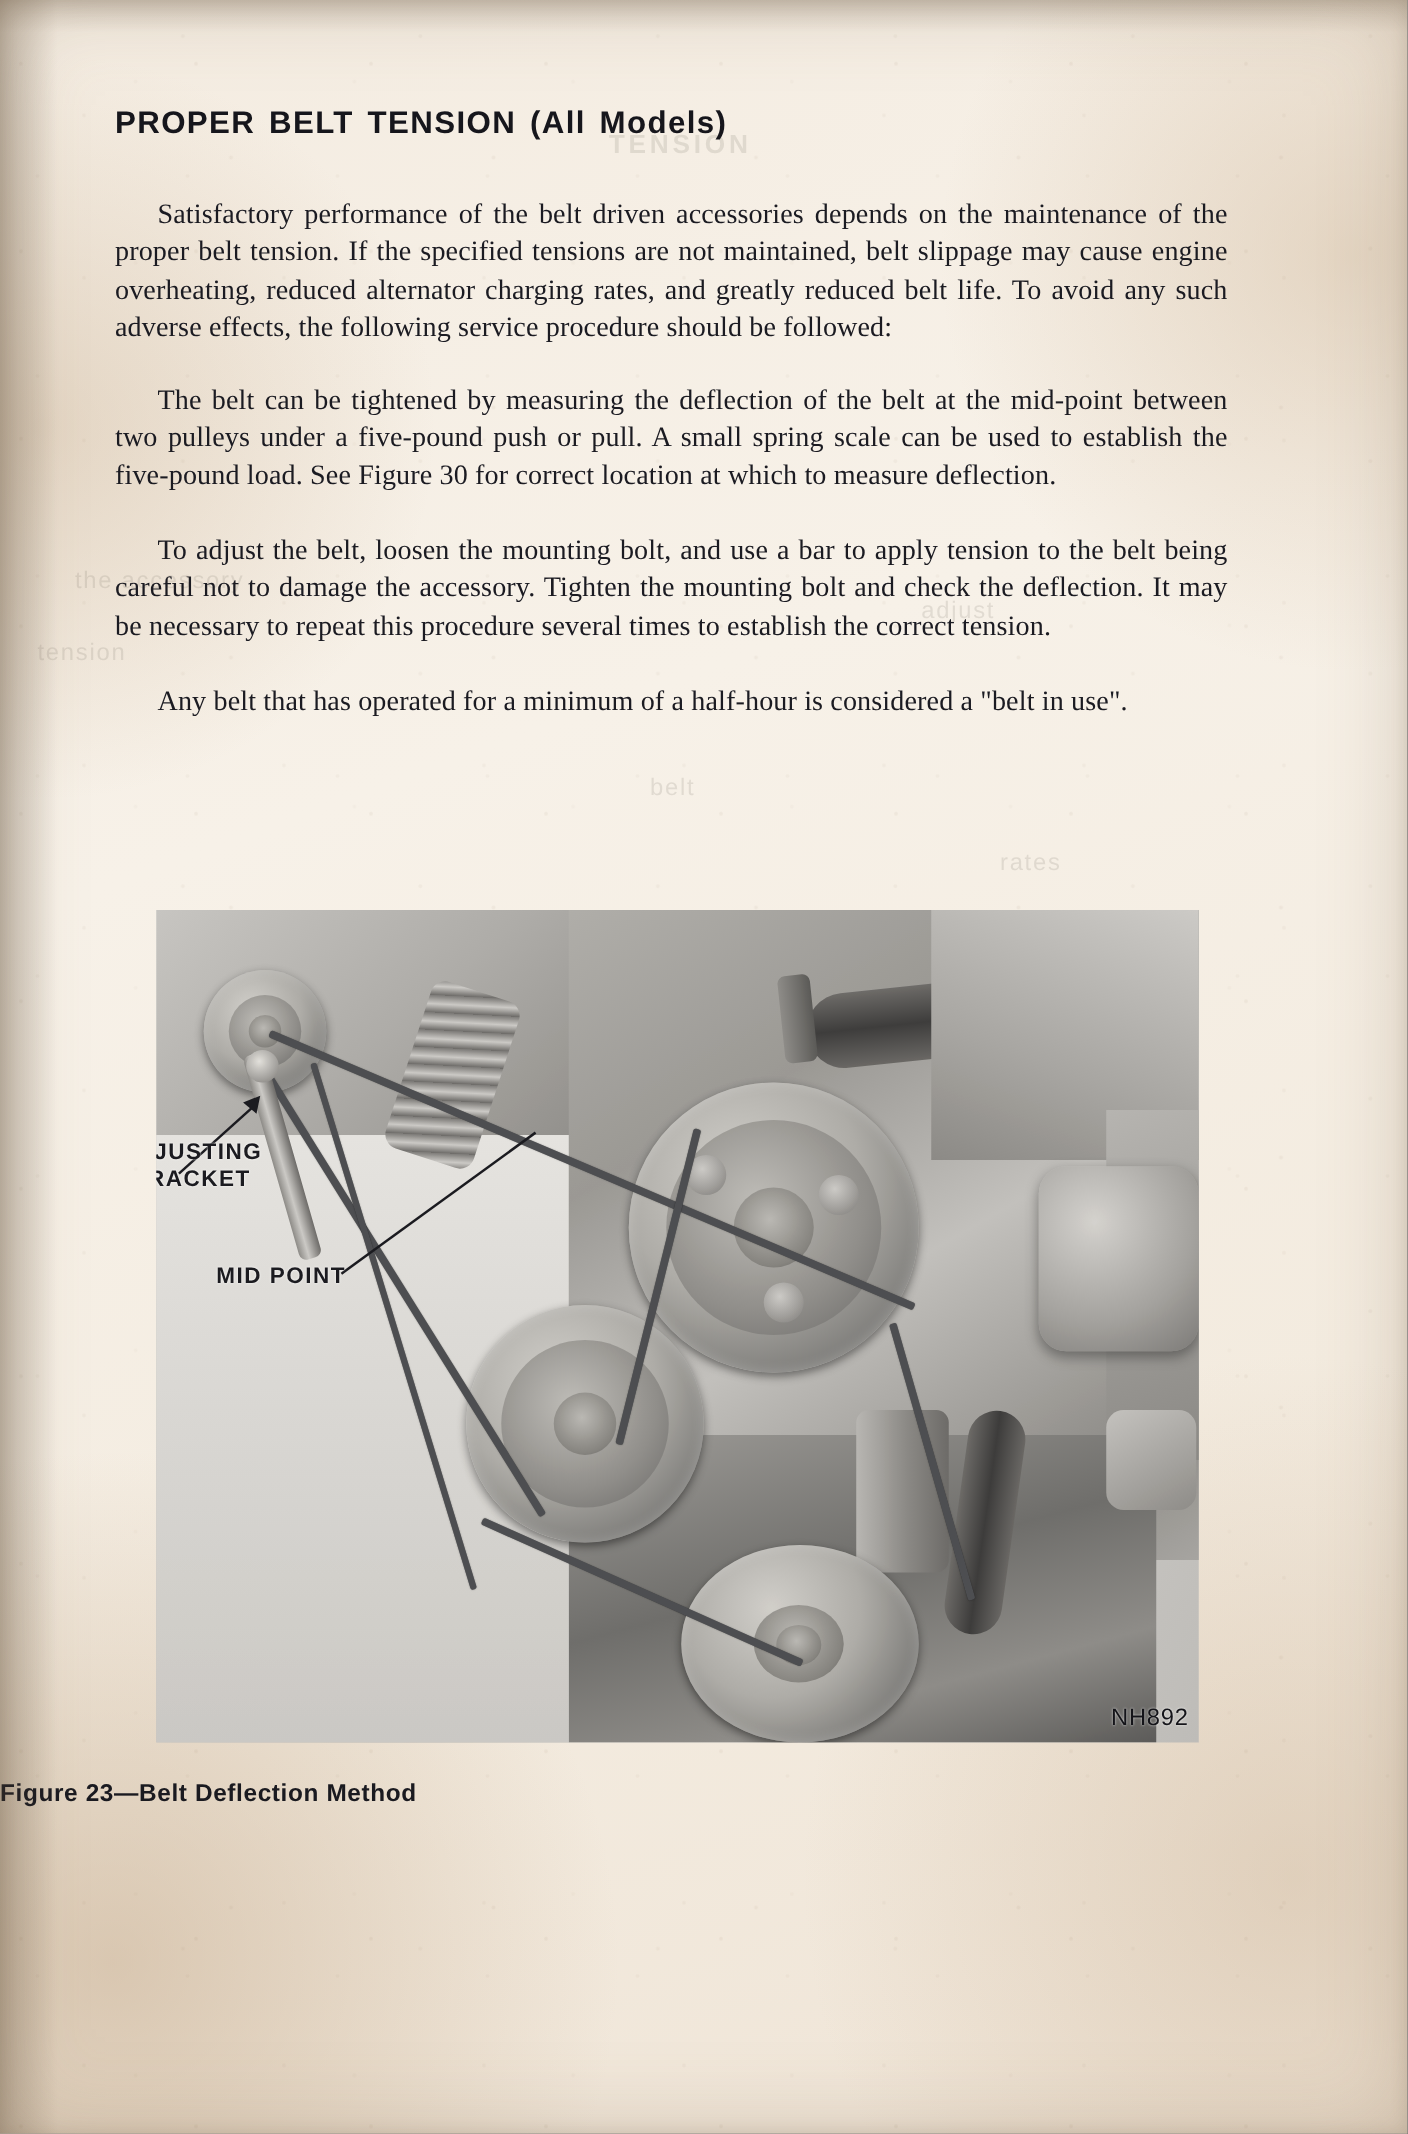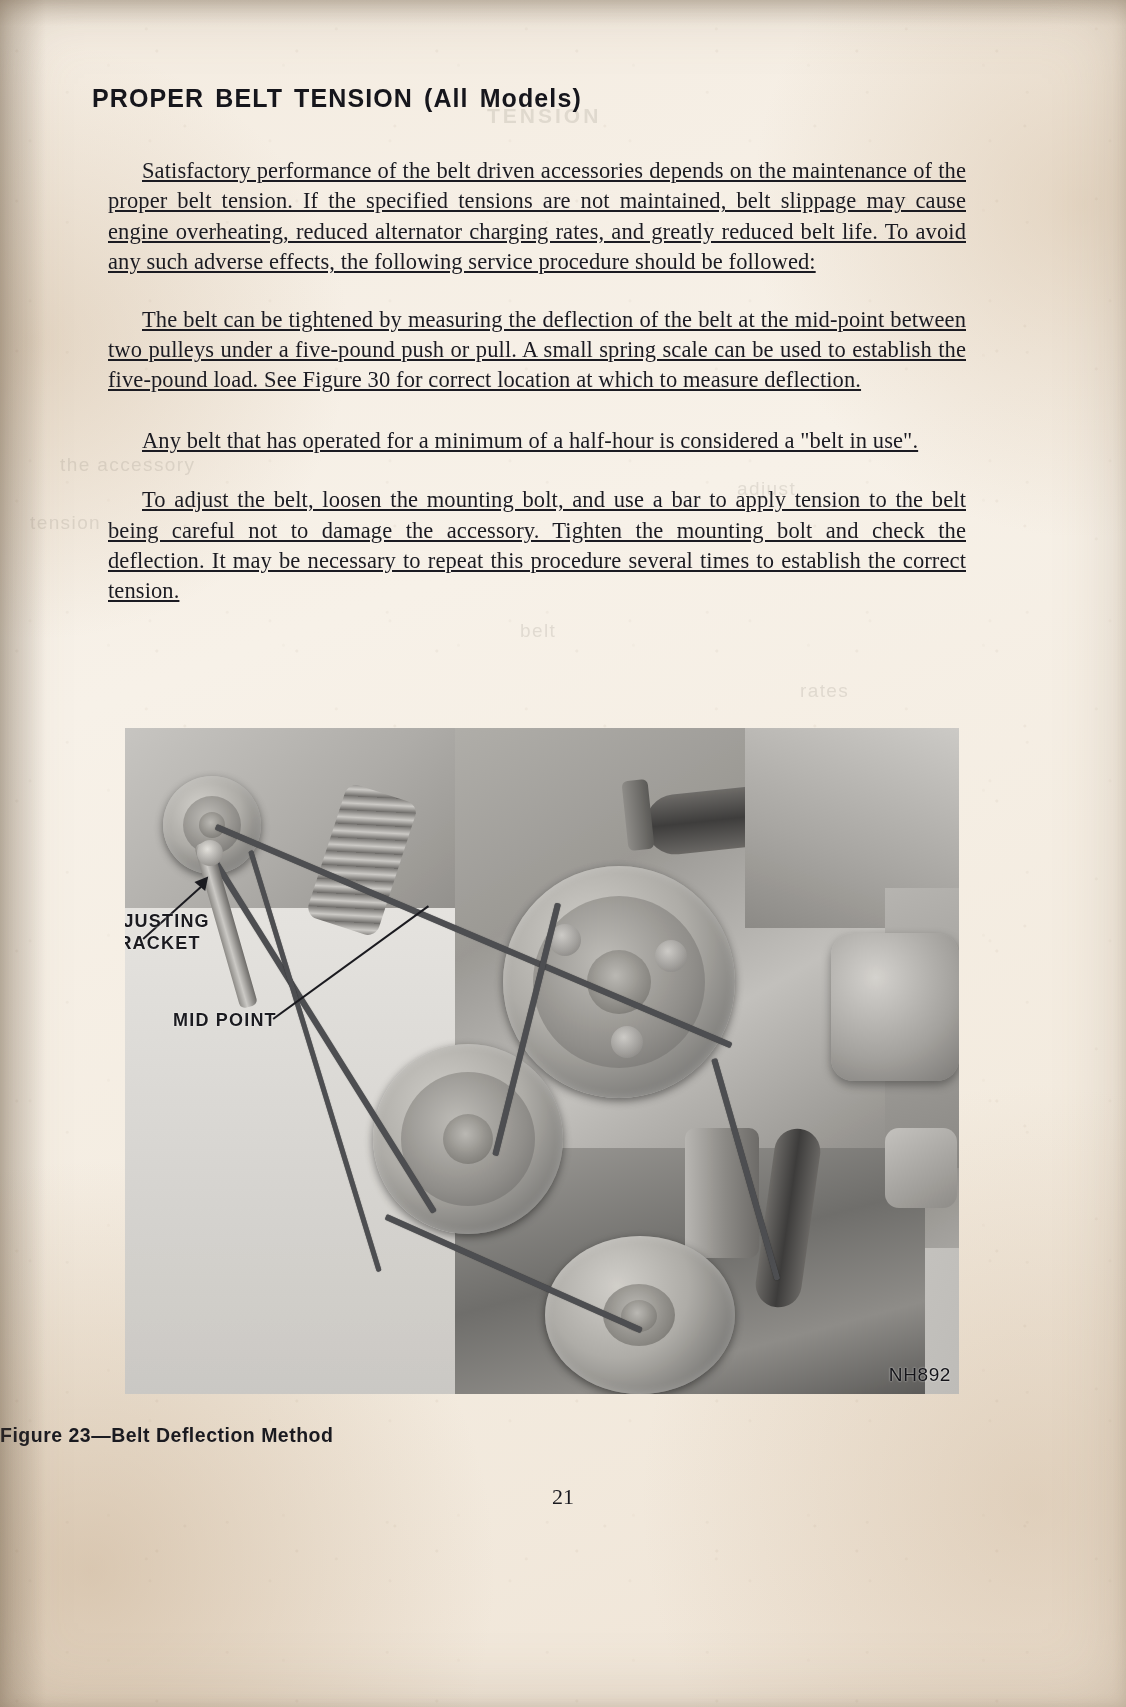--- a/index.html
+++ b/index.html
@@ -47,28 +47,27 @@
     font-family: "Liberation Sans", sans-serif;
     font-weight: bold;
     font-size: 25px;
     letter-spacing: 1.1px;
     word-spacing: 3px;
     margin: 0;
     padding-top: 84px;
     color: #16161c;
   }
   .para {
-    margin: 16px;
+    margin: 0;
     font-size: 22.5px;
     line-height: 30.4px;
     text-align: justify;
     text-indent: 34px;
     letter-spacing: 0.1px;
     color: #1b1b22;
-    text-decoration: underline;
   }
   .p1 { margin-top: 43px; }
   .p2 { margin-top: 27px; }
   .p3 { margin-top: 29px; }
   .p4 { margin-top: 30px; }
 
   
   .ghost {
     position: absolute;
     font-family: "Liberation Sans", sans-serif;
@@ -222,22 +221,22 @@
   <div class="ghost ghost-c">adjust</div>
   <div class="ghost ghost-d">tension</div>
   <div class="ghost ghost-e">belt</div>
   <div class="ghost ghost-f">rates</div>
 
   <div class="content">
     <h1 class="section-title">PROPER BELT TENSION (All Models)</h1>
 
     <p class="para p1">Satisfactory performance of the belt driven accessories depends on the maintenance of the proper belt tension. If the specified tensions are not maintained, belt slippage may cause engine overheating, reduced alternator charging rates, and greatly reduced belt life. To avoid any such adverse effects, the following service procedure should be followed:</p>
     <p class="para p2">The belt can be tightened by measuring the deflection of the belt at the mid-point between two pulleys under a five-pound push or pull. A small spring scale can be used to establish the five-pound load. See Figure 30 for correct location at which to measure deflection.</p>
+    <p class="para p3">To adjust the belt, loosen the mounting bolt, and use a bar to apply tension to the belt being careful not to damage the accessory. Tighten the mounting bolt and check the deflection. It may be necessary to repeat this procedure several times to establish the correct tension.</p>
     <p class="para p4">Any belt that has operated for a minimum of a half-hour is considered a "belt in use".</p>
-    <p class="para p3">To adjust the belt, loosen the mounting bolt, and use a bar to apply tension to the belt being careful not to damage the accessory. Tighten the mounting bolt and check the deflection. It may be necessary to repeat this procedure several times to establish the correct tension.</p>
   </div>
 
   <div class="figure-wrap">
     <div class="photo">
 
       <div class="rect" style="left:300px;top:0;width:540px;height:520px;
                   background:linear-gradient(150deg,#b0aea9 0%,#9a9894 30%,#c1bfbb 55%,#8d8b87 85%,#a6a4a0 100%);"></div>
       <div class="rect" style="left:520px;top:58px;width:220px;height:60px;border-radius:40px;
                   background:linear-gradient(180deg,#6e6c69 0%,#3f3e3d 50%,#6a6865 100%);
                   transform:rotate(-6deg);"></div>
@@ -310,16 +309,15 @@
       </div>
 
       <div class="leader" style="left:148px;top:290px;width:192px;transform:rotate(-36deg);"></div>
       <div class="callout-label" style="left:48px;top:282px;">MID POINT</div>
 
       <div class="photo-code">NH892</div>
     </div>
   </div>
 
   <div class="fig-caption">Figure 23—Belt Deflection Method</div>
-  <div class="page-number">21</div>
 
   <div class="edge"></div>
 </div>
 
 </body></html>

